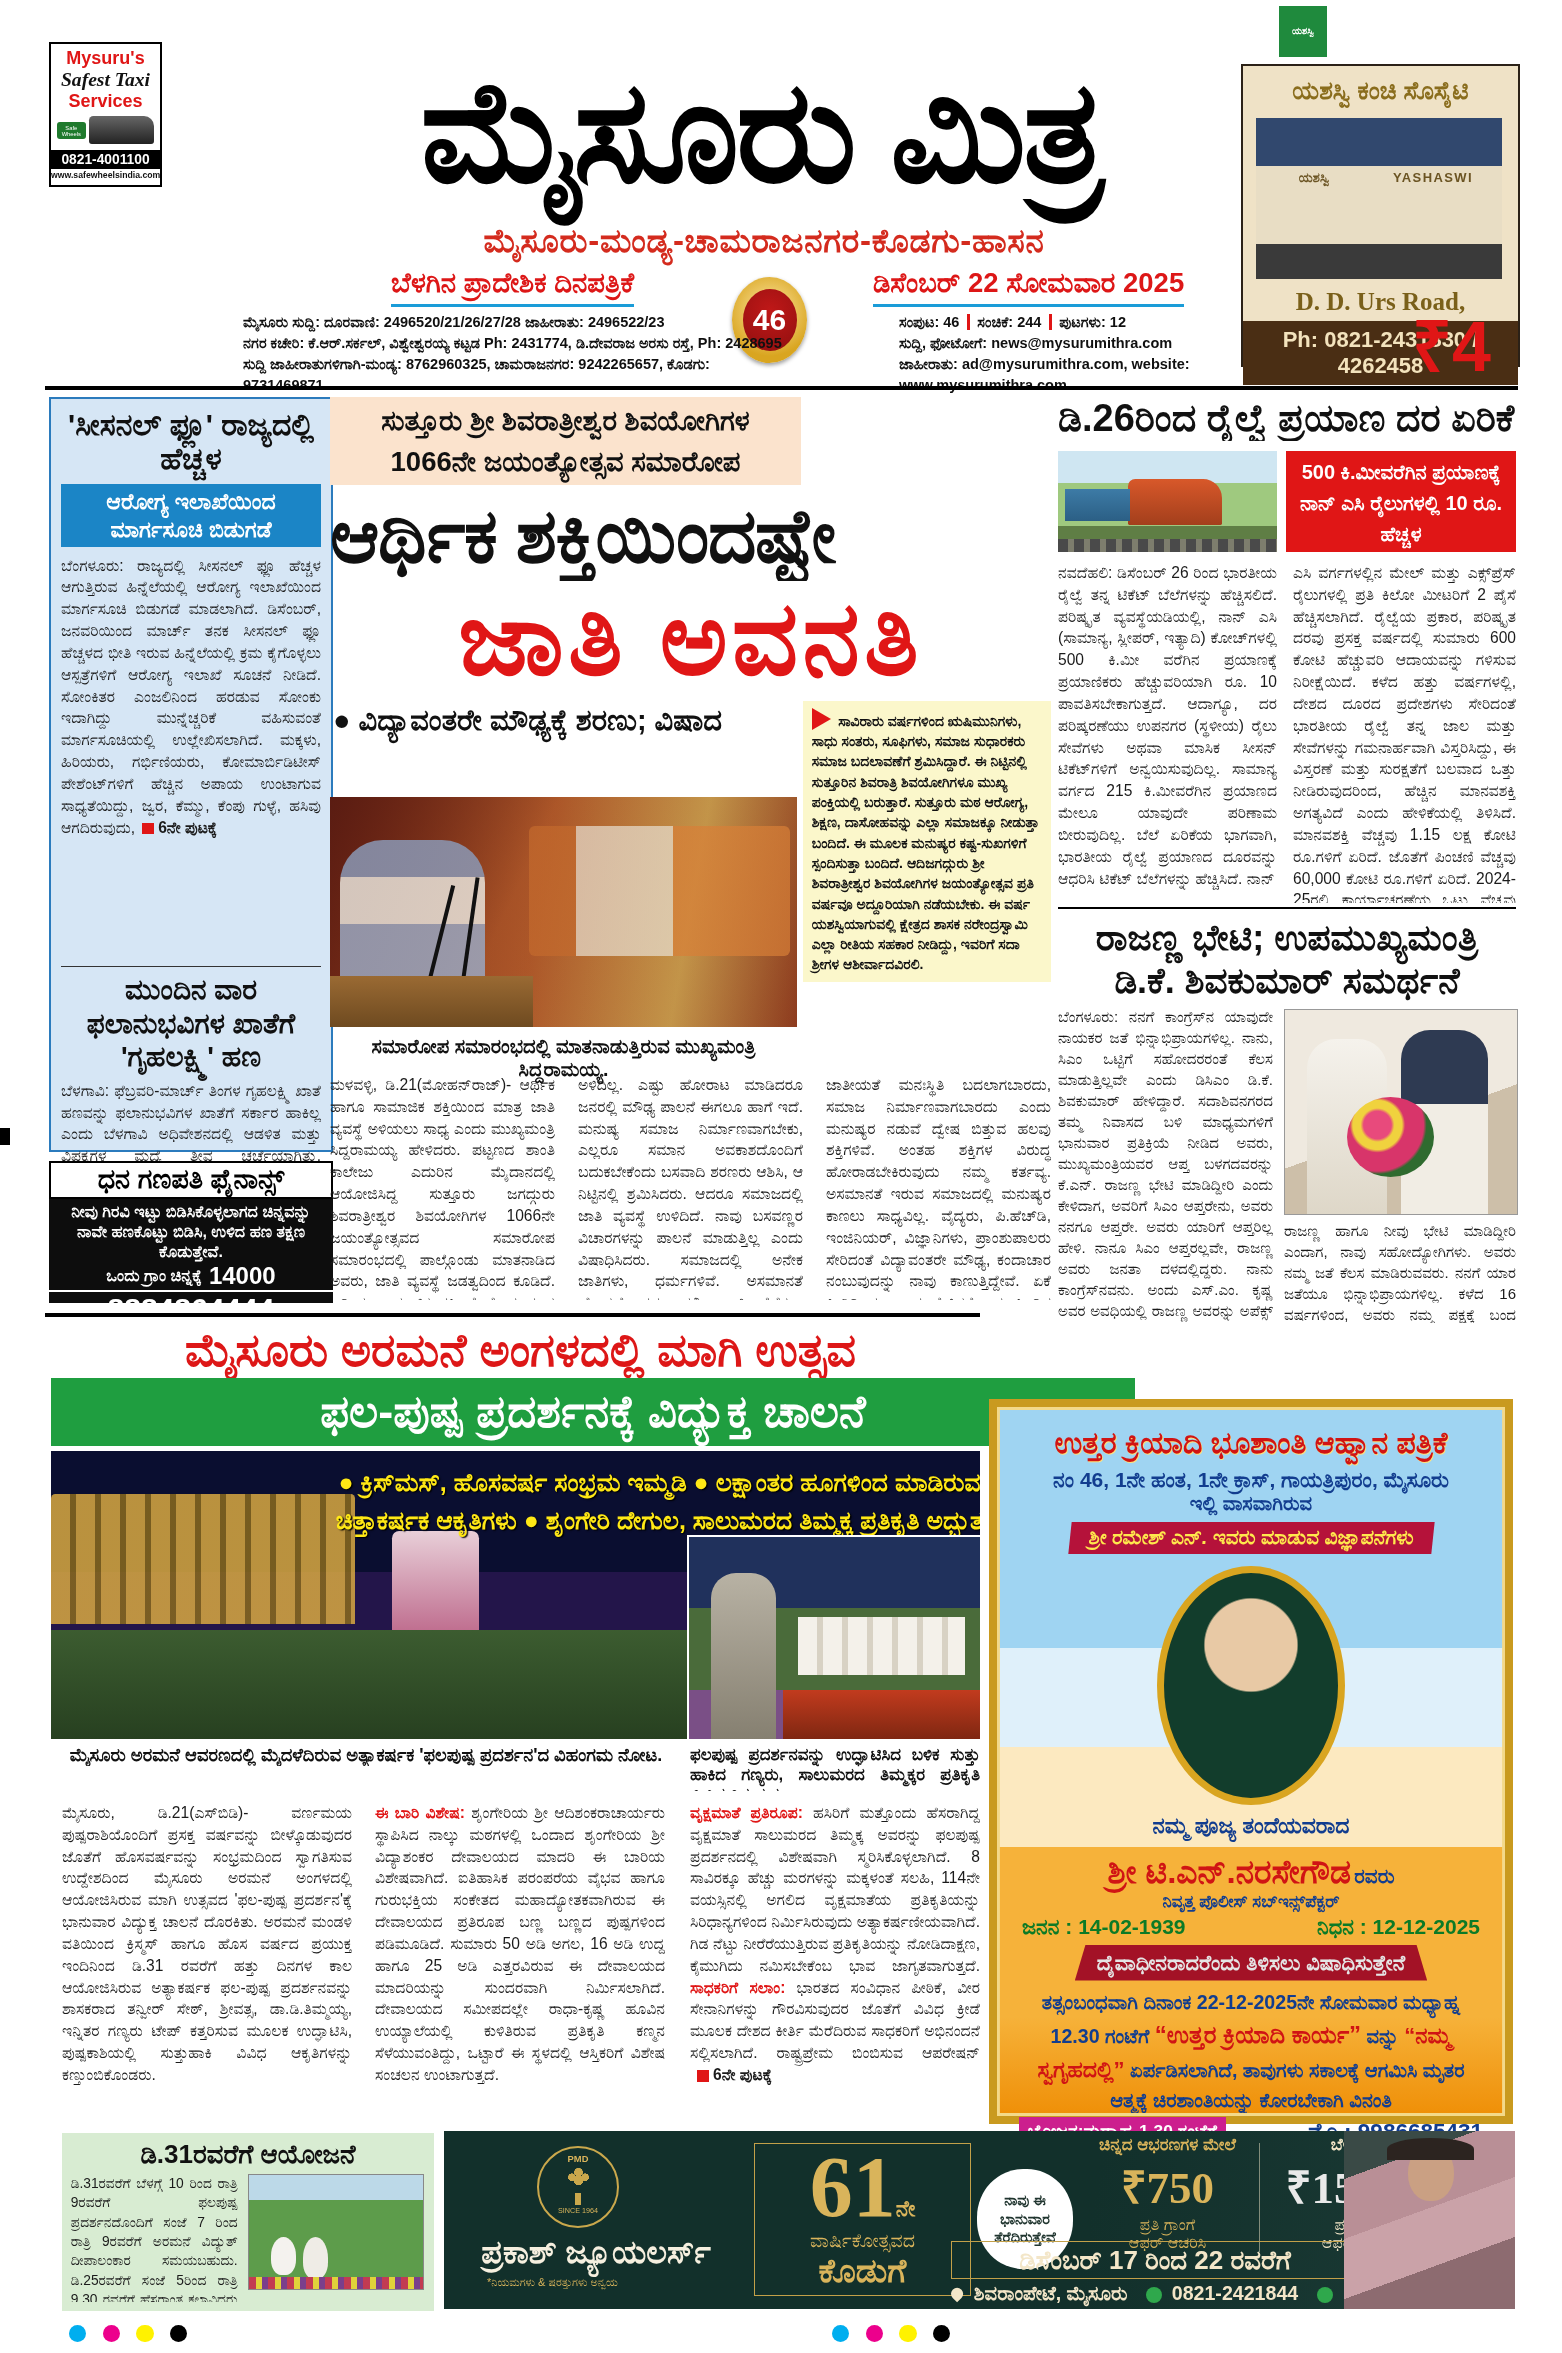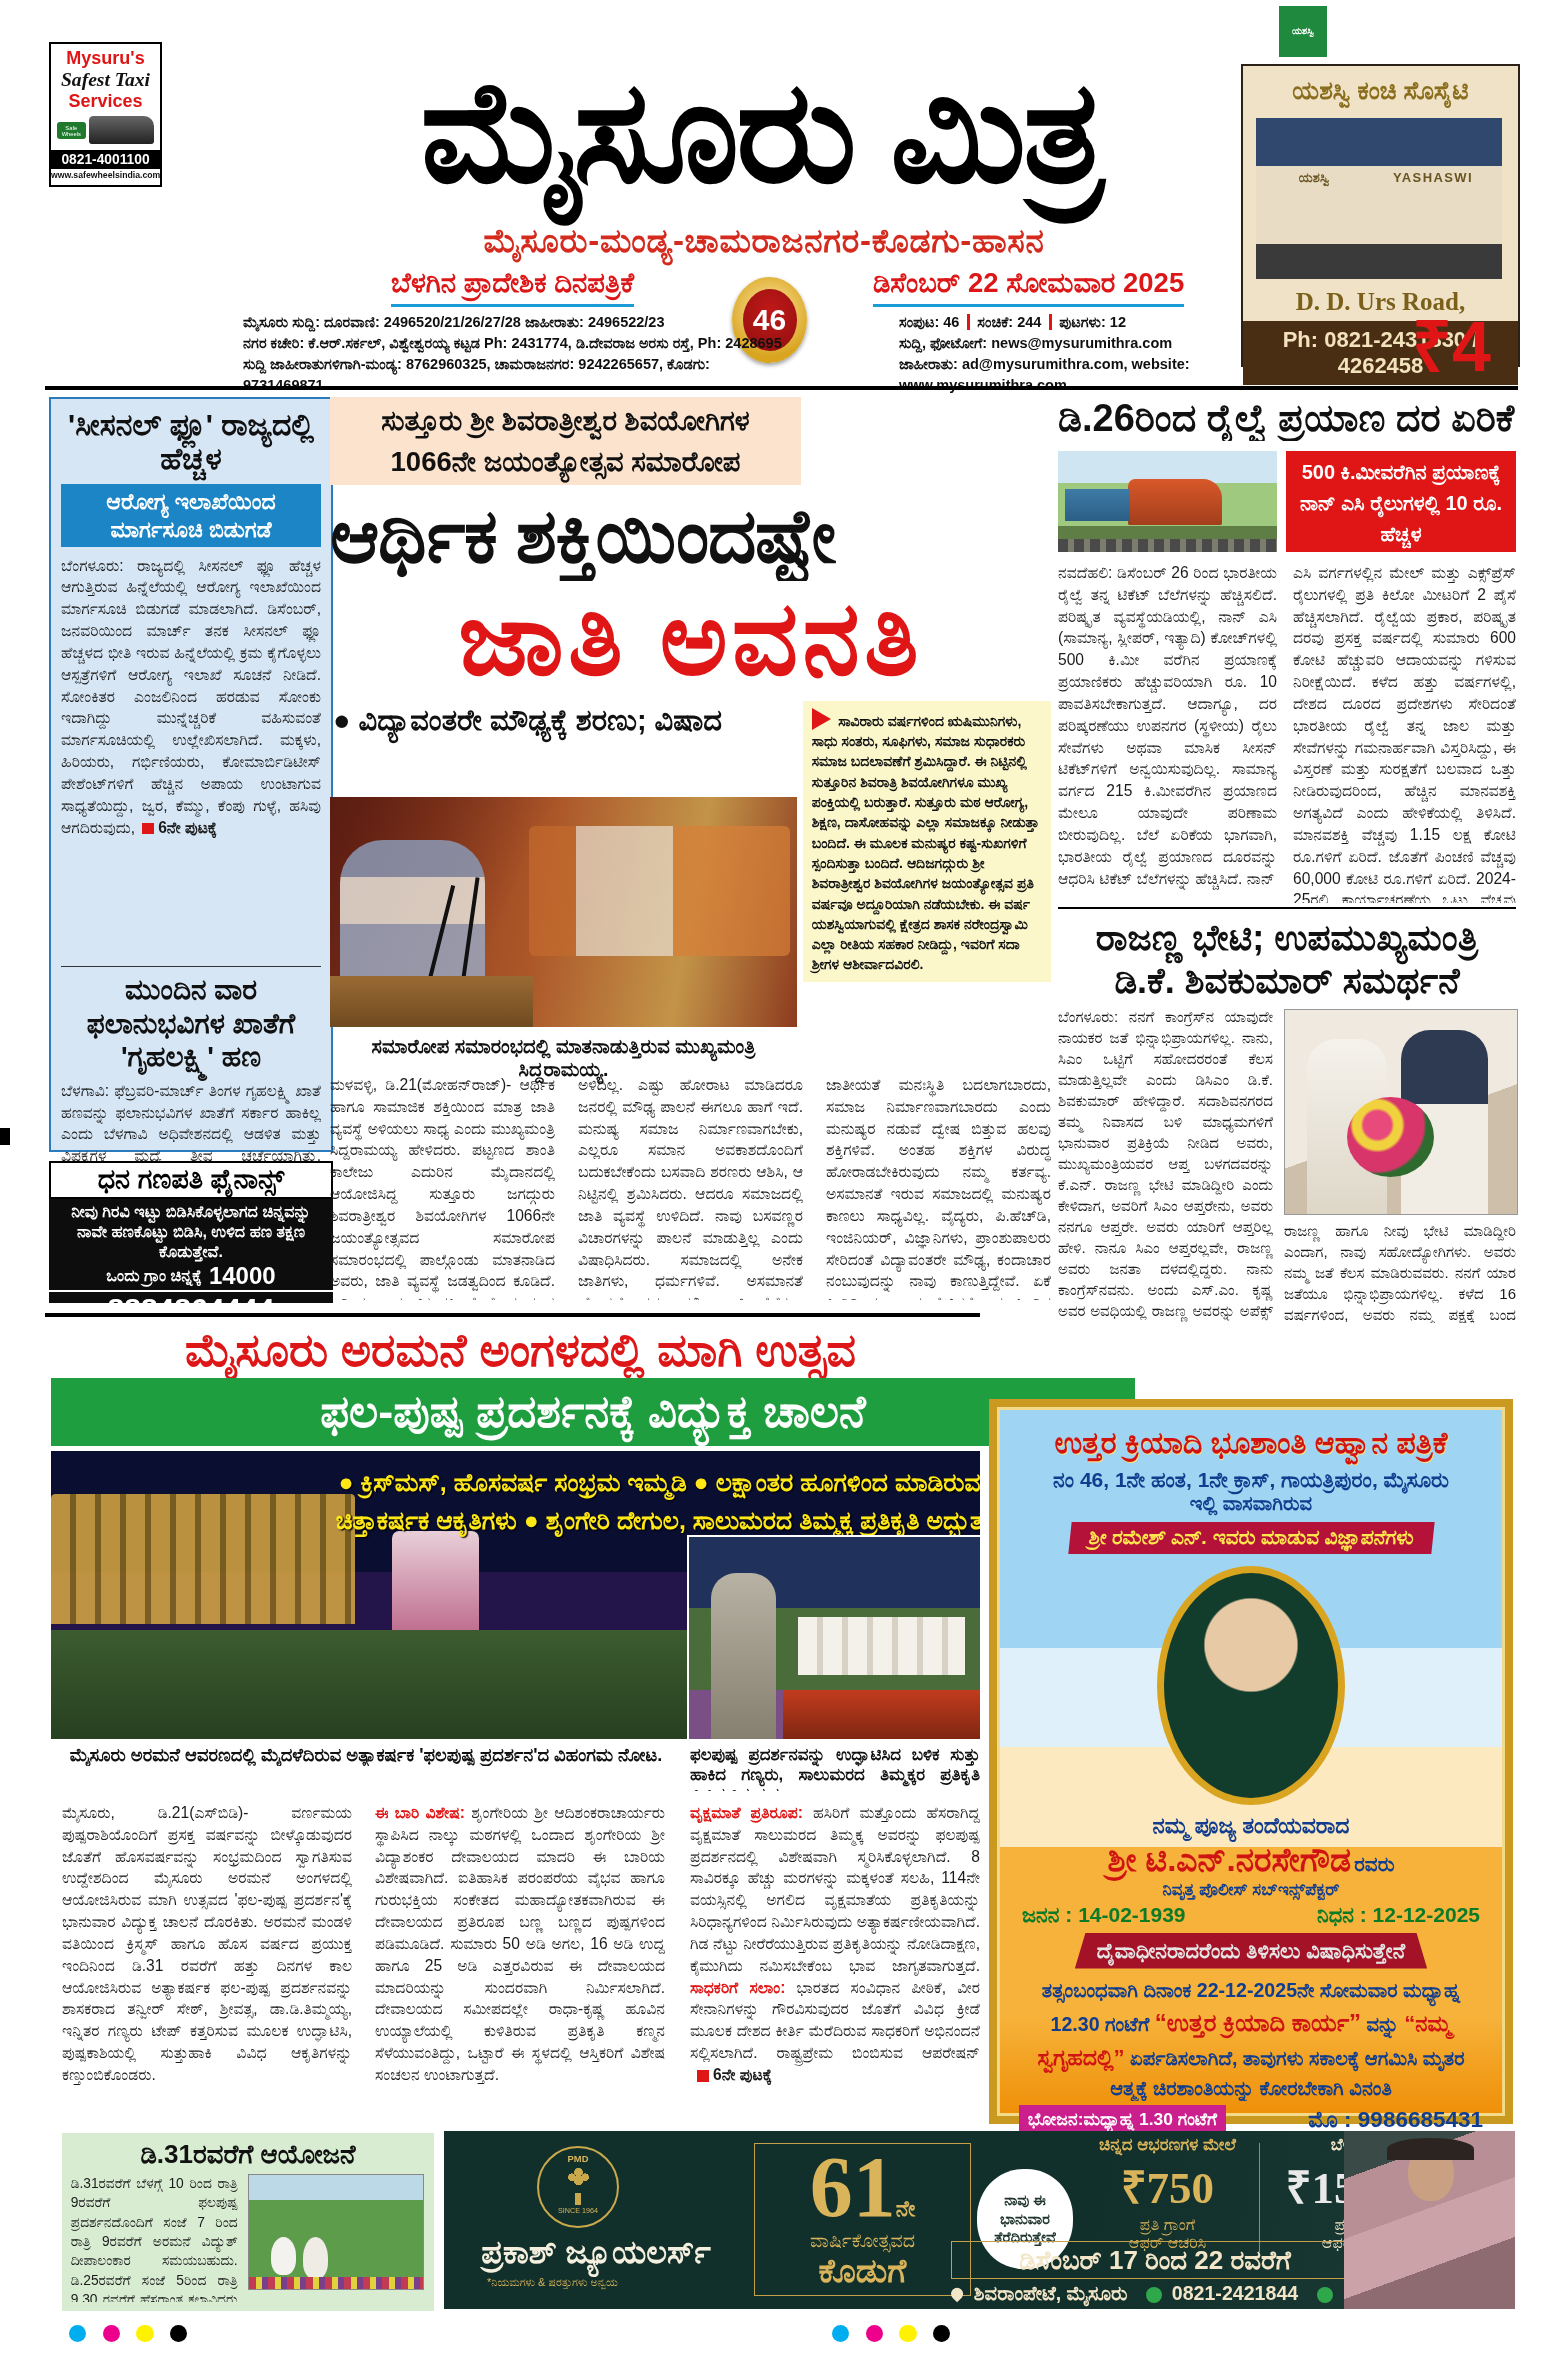--- a/index.html
+++ b/index.html
@@ -227,21 +227,21 @@
     <div class="body-kn jst ovh" style="width:167px;height:128px;margin-top:4.3px;font-size:13.8px;">ಡಿ.31ರವರೆಗೆ ಬೆಳಗ್ಗೆ 10 ರಿಂದ ರಾತ್ರಿ 9ರವರೆಗೆ ಫಲಪುಷ್ಪ ಪ್ರದರ್ಶನದೊಂದಿಗೆ ಸಂಜೆ 7 ರಿಂದ ರಾತ್ರಿ 9ರವರೆಗೆ ಅರಮನೆ ವಿದ್ಯುತ್ ದೀಪಾಲಂಕಾರ ಸಮಯಬಹುದು. ಡಿ.25ರವರೆಗೆ ಸಂಜೆ 5ರಿಂದ ರಾತ್ರಿ 9.30 ರವರೆಗೆ ಹೆಸರಾಂತ ಕಲಾವಿದರು ಸಂಗೀತ ಕಾರ್ಯಕ್ರಮ ನಡೆಸಿ ಕೊಡಲಿದ್ದಾರೆ. ಡಿ.31ರಂದು ರಾತ್ರಿ 11ರಿಂದ 12ರವರೆಗೆ ಪೊಲೀಸ್ ಬ್ಯಾಂಡ್ ಪ್ರಸ್ತುತಿ ನಂತರ ಶಬ್ದರಹಿತ ಹಸಿರು ಪಟಾಕಿ ಸಿಡಿಸಿ, ಹೊಸವರ್ಷವನ್ನು ಸ್ವಾಗತಿಸಲಾಗುವುದು.</div>
   </div>
 
   <div class="abs obit" style="left:989px;top:1399px;width:524px;height:725px;box-sizing:border-box;">
     <div class="ctr b" style="font-size:30px;color:#d01414;margin-top:19px;text-shadow:0.7px 0.7px 0 #ffe27a;">ಉತ್ತರ ಕ್ರಿಯಾದಿ ಭೂಶಾಂತಿ ಆಹ್ವಾನ ಪತ್ರಿಕೆ</div>
     <div class="ctr b blue" style="font-size:21px;margin-top:7.2px;">ನಂ 46, 1ನೇ ಹಂತ, 1ನೇ ಕ್ರಾಸ್, ಗಾಯತ್ರಿಪುರಂ, ಮೈಸೂರು</div>
     <div class="ctr b blue" style="font-size:19.6px;">ಇಲ್ಲಿ ವಾಸವಾಗಿರುವ</div>
     <div class="ctr" style="margin-top:7.2px;"><span class="pill" style="font-size:20px;">ಶ್ರೀ ರಮೇಶ್ ಎನ್. ಇವರು ಮಾಡುವ ವಿಜ್ಞಾಪನೆಗಳು</span></div>
     <div class="oval" style="width:174px;height:225px;margin:11.6px auto 0;"></div>
     <div class="ctr b blue" style="font-size:22px;margin-top:8.7px;">ನಮ್ಮ ಪೂಜ್ಯ ತಂದೆಯವರಾದ</div>
-    <div class="ctr" style="margin-top:2px;">
+    <div class="ctr" style="margin-top:14px;">
       <span class="b" style="font-size:33px;color:#d01414;">ಶ್ರೀ ಟಿ.ಎನ್.ನರಸೇಗೌಡ</span>
       <span class="b blue" style="font-size:20px;">ರವರು</span>
     </div>
     <div class="ctr b blue" style="font-size:16.7px;">ನಿವೃತ್ತ ಪೊಲೀಸ್ ಸಬ್‌ಇನ್ಸ್‌ಪೆಕ್ಟರ್</div>
     <div style="display:flex;justify-content:space-between;padding:0 25px;margin-top:2.9px;">
       <span class="b" style="font-size:21px;color:#0c7a26;">ಜನನ : 14-02-1939</span>
       <span class="b" style="font-size:21px;color:#0c7a26;">ನಿಧನ : 12-12-2025</span>
     </div>
     <div class="ctr" style="margin-top:5.8px;"><span class="ribbon" style="font-size:21px;">ದೈವಾಧೀನರಾದರೆಂದು ತಿಳಿಸಲು ವಿಷಾಧಿಸುತ್ತೇನೆ</span></div>
     <div class="ctr b ovh" style="font-size:19.6px;line-height:1.5;color:#123d8f;padding:7.2px 26px 0;height:125px;">

